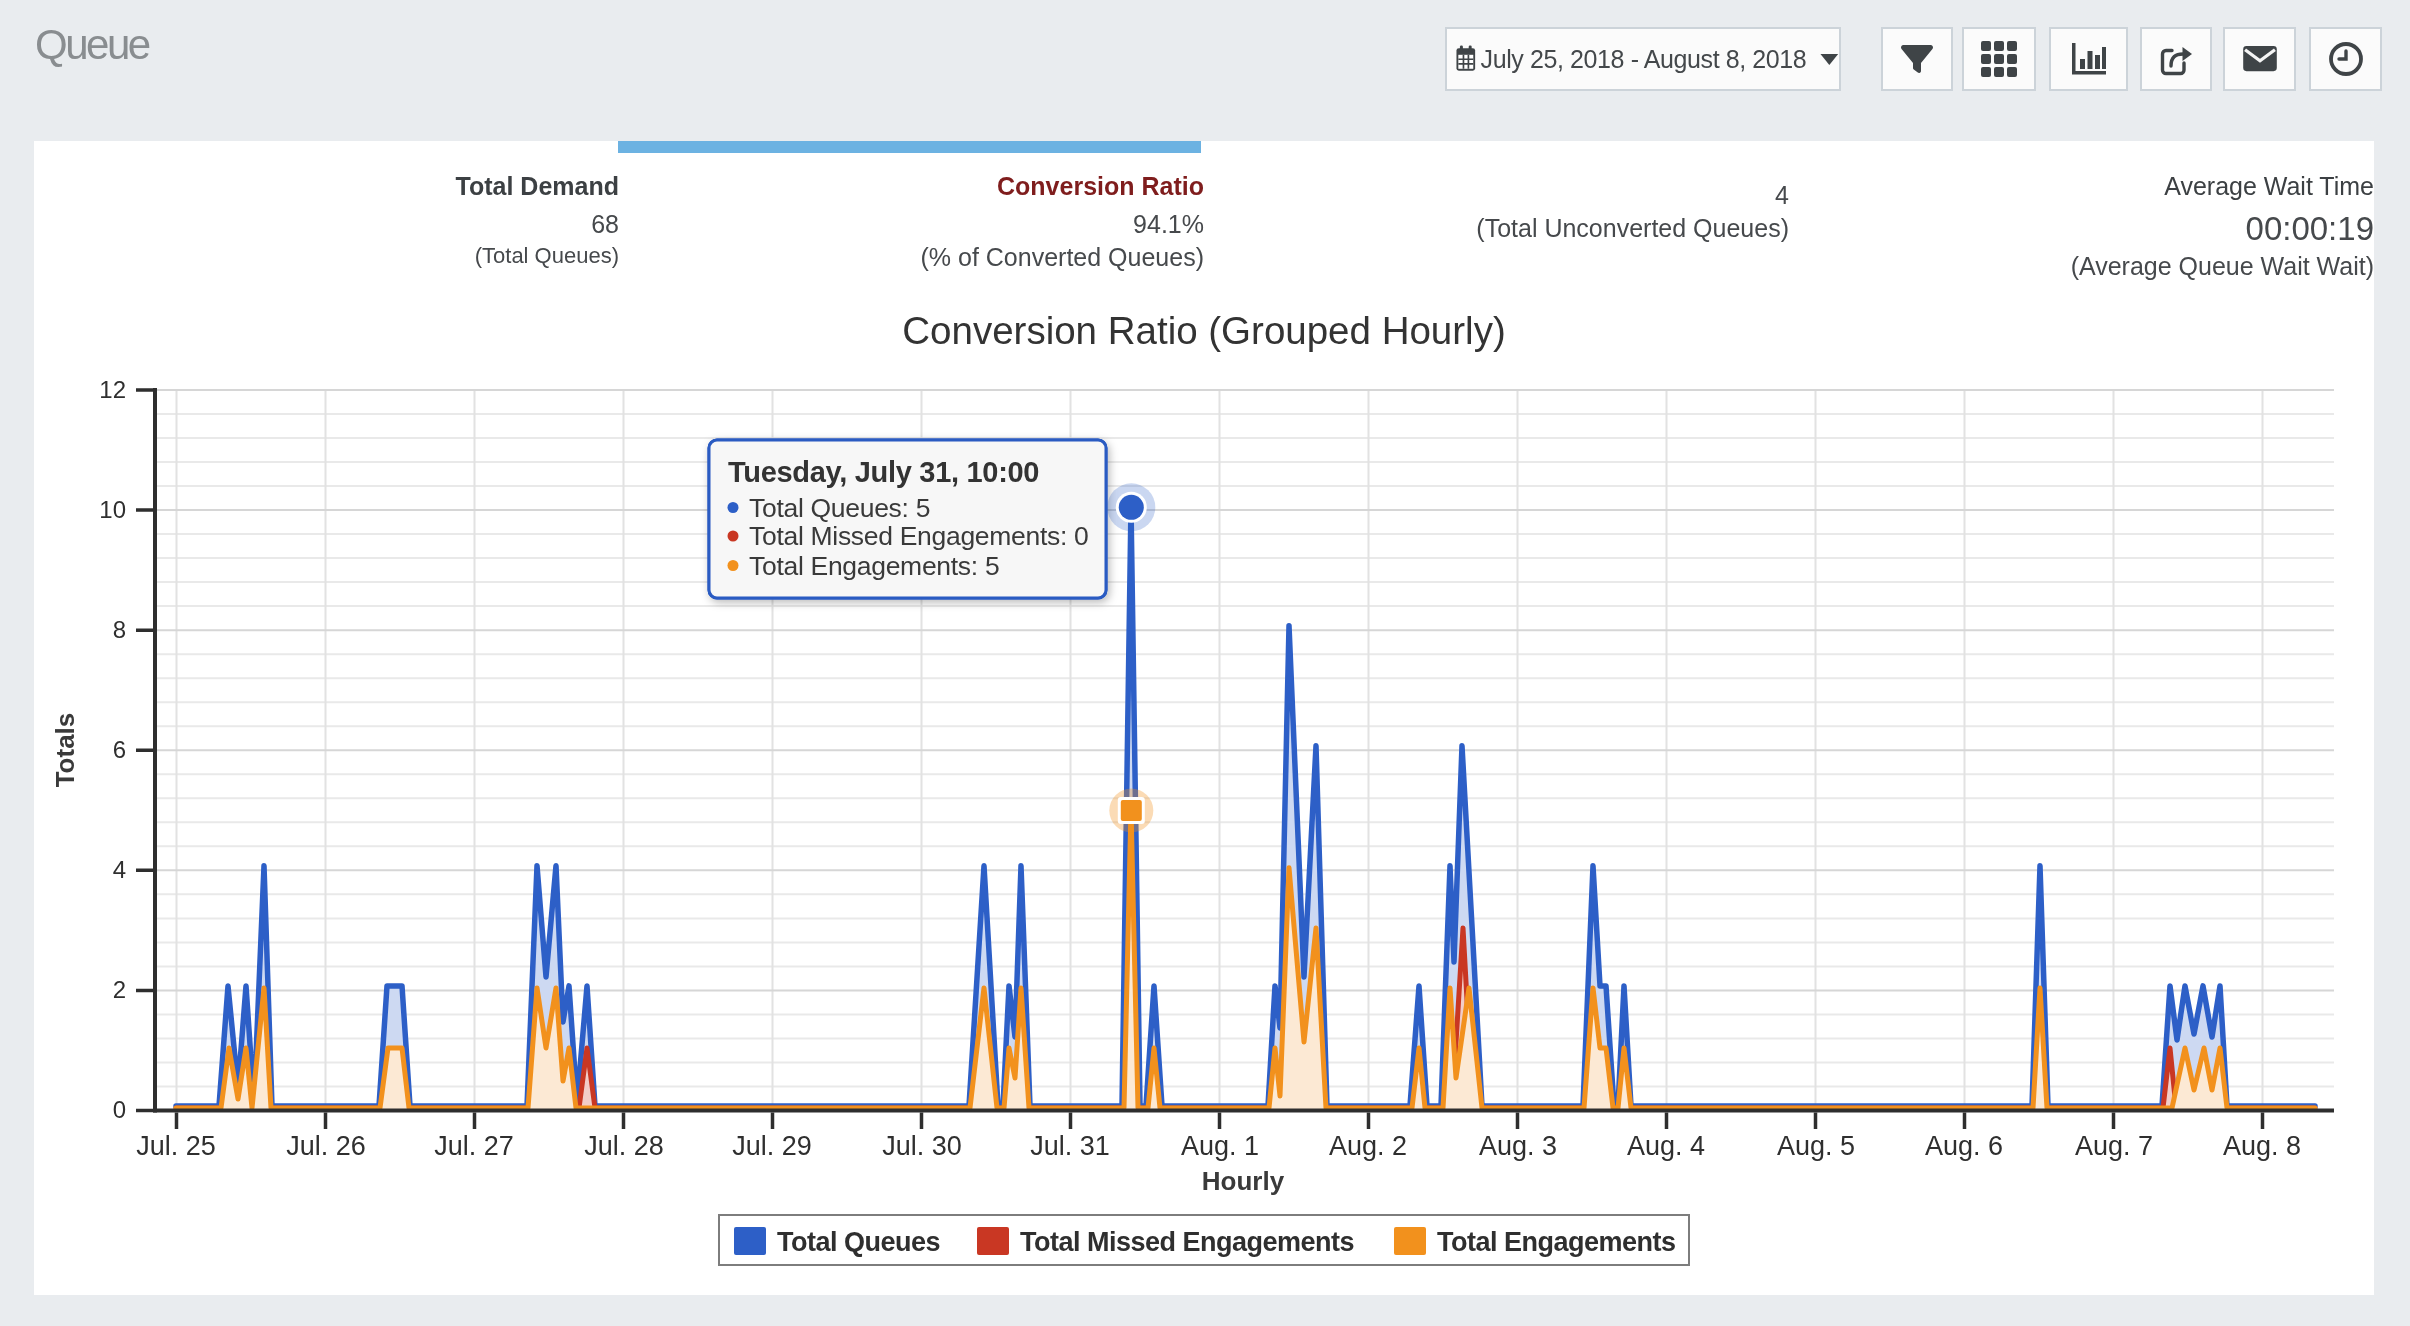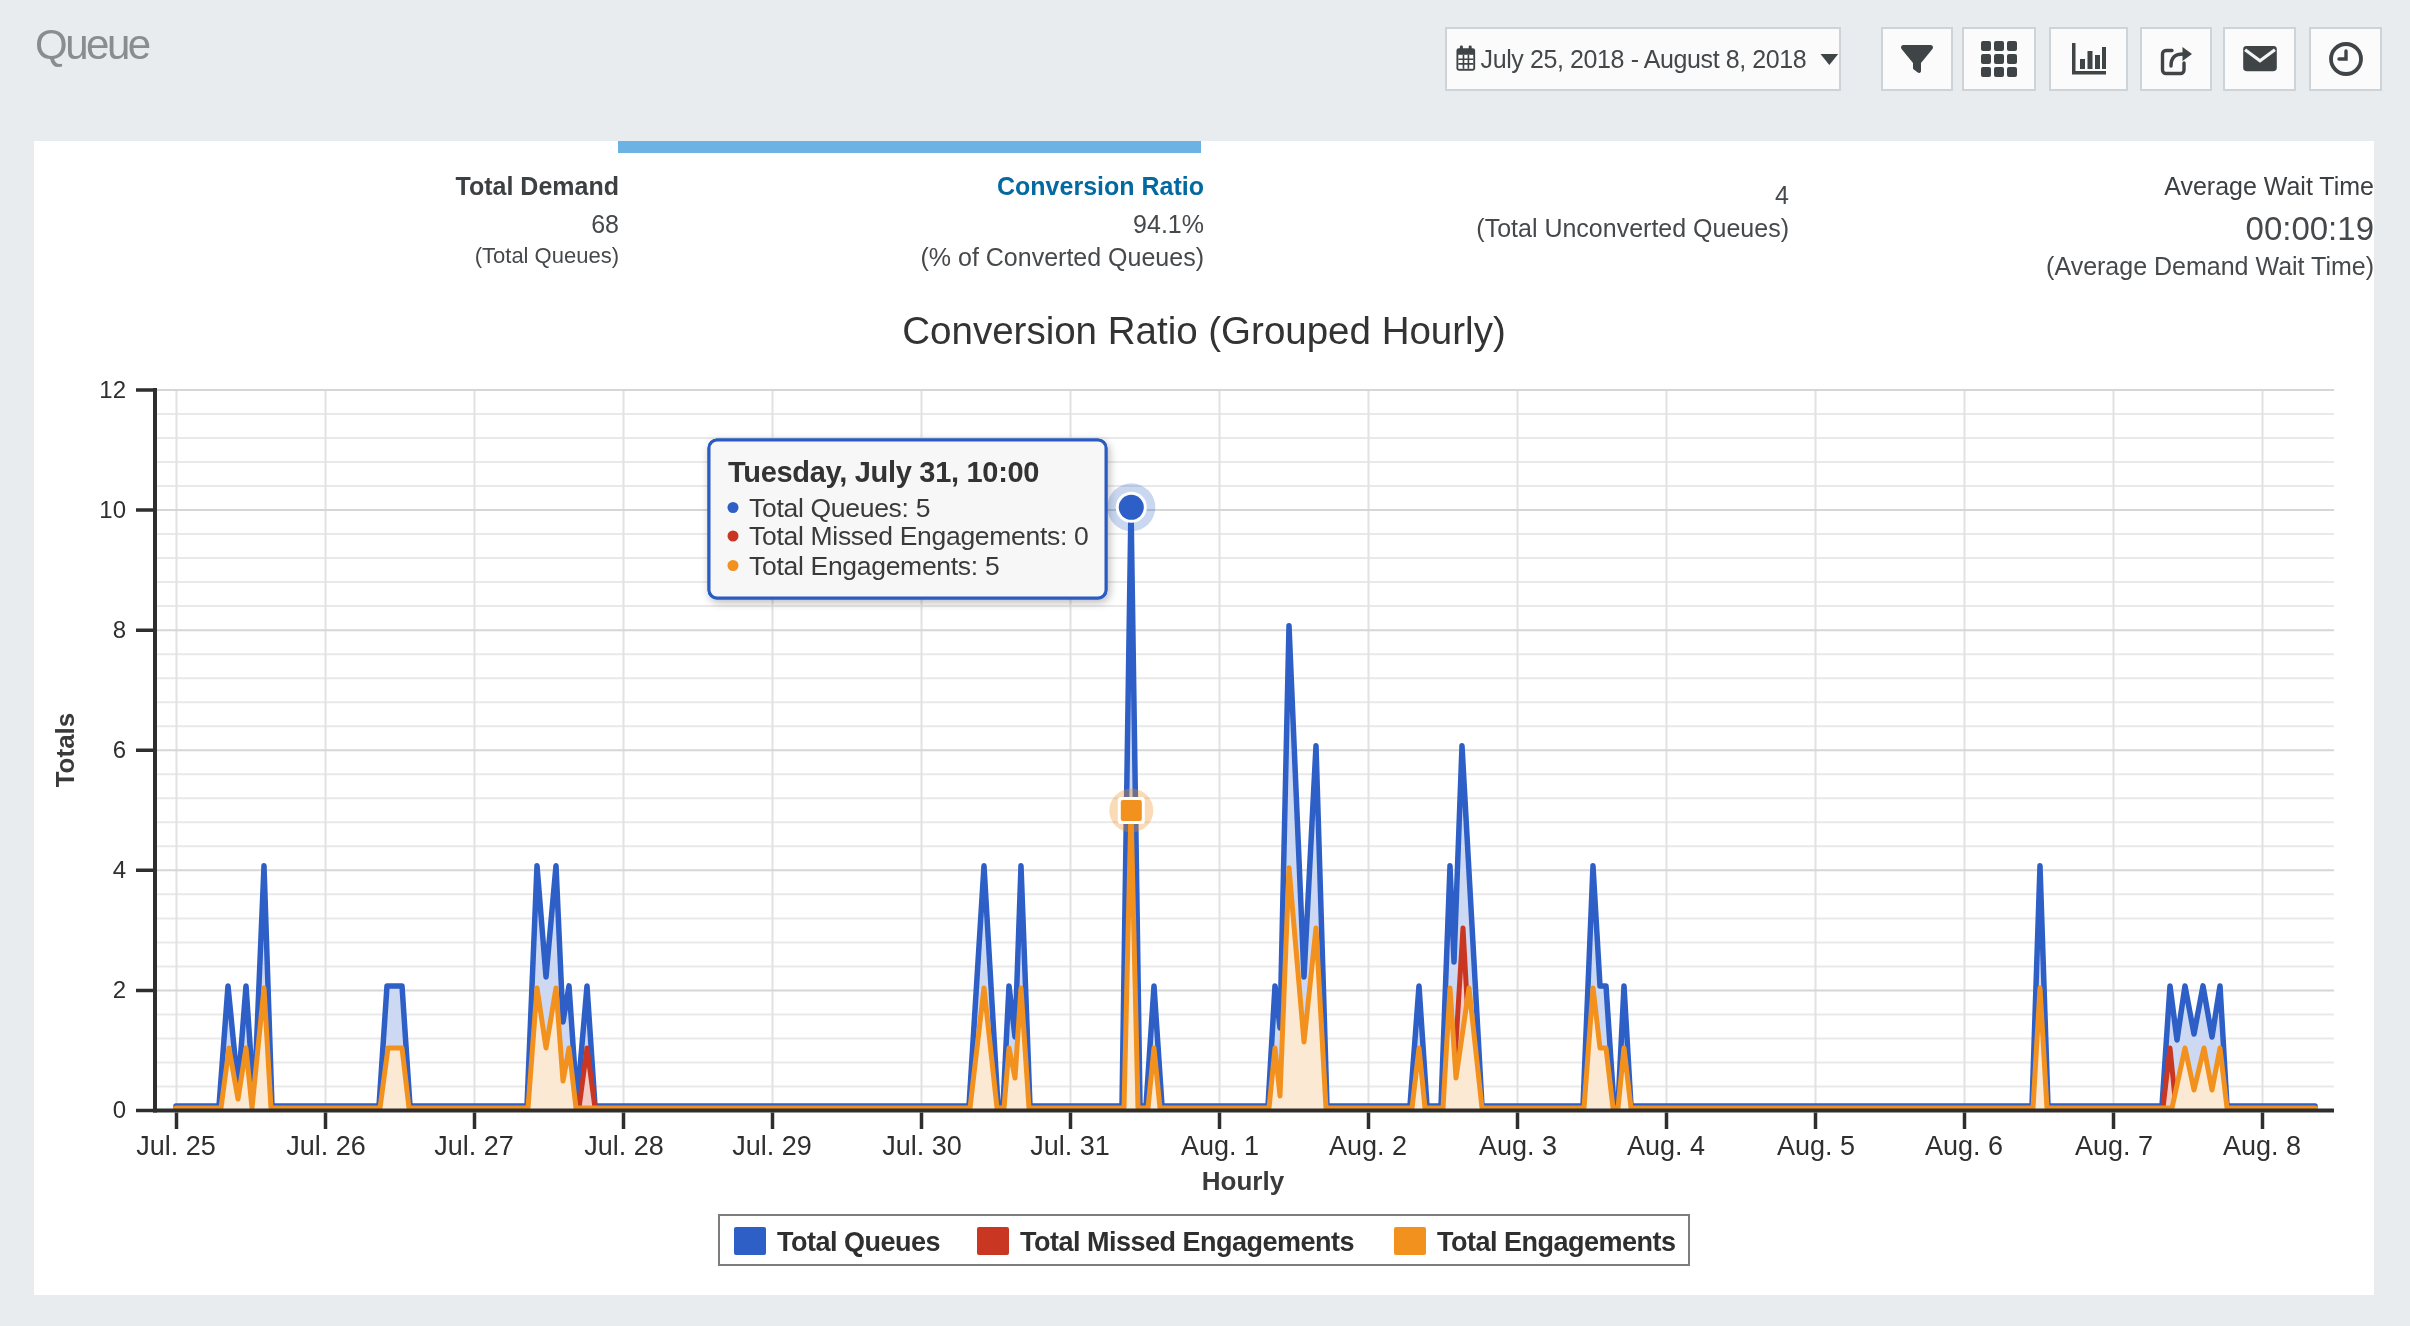--- a/index.html
+++ b/index.html
@@ -75,32 +75,32 @@
 
   <div class="abs" style="left:618px;top:141px;width:583px;height:12px;background:#6cb2e2"></div>
 
   <div class="abs" style="left:34px;top:172px;width:2340px;display:flex;text-align:right;color:#46494c">
     <div style="width:585px">
       <div style="font-size:25px;font-weight:bold;color:#3c4043">Total Demand</div>
       <div style="font-size:25px;margin-top:9px">68</div>
       <div style="font-size:22px;margin-top:4px">(Total Queues)</div>
     </div>
     <div style="width:585px">
-      <div style="font-size:25px;font-weight:bold;color:#0369a1">Conversion Ratio</div>
+      <div style="font-size:25px;font-weight:bold;color:#7f1d1d">Conversion Ratio</div>
       <div style="font-size:25px;margin-top:9px">94.1%</div>
       <div style="font-size:25px;margin-top:4px">(% of Converted Queues)</div>
     </div>
     <div style="width:585px">
       <div style="font-size:25px;margin-top:9px">4</div>
       <div style="font-size:25px;margin-top:4px">(Total Unconverted Queues)</div>
     </div>
     <div style="width:585px">
       <div style="font-size:25px;font-weight:normal;color:#3c4043">Average Wait Time</div>
       <div style="font-size:33px;margin-top:9px">00:00:19</div>
-      <div style="font-size:25px;margin-top:4px">(Average Demand Wait Time)</div>
+      <div style="font-size:25px;margin-top:4px">(Average Queue Wait Wait)</div>
     </div>
   </div>
 
   <svg width="2410" height="1326" viewBox="0 0 2410 1326" style="position:absolute;left:0;top:0;font-family:'Liberation Sans',sans-serif">
 <defs>
       <filter id="tsh" x="-20%" y="-20%" width="150%" height="150%">
         <feDropShadow dx="2" dy="3" stdDeviation="4" flood-color="#000000" flood-opacity="0.28"></feDropShadow>
       </filter>
     </defs>
 <path d="M155,414.0 H2334 M155,438.0 H2334 M155,462.1 H2334 M155,486.1 H2334 M155,534.1 H2334 M155,558.1 H2334 M155,582.1 H2334 M155,606.1 H2334 M155,654.2 H2334 M155,678.2 H2334 M155,702.2 H2334 M155,726.2 H2334 M155,774.3 H2334 M155,798.3 H2334 M155,822.3 H2334 M155,846.3 H2334 M155,894.3 H2334 M155,918.4 H2334 M155,942.4 H2334 M155,966.4 H2334 M155,1014.4 H2334 M155,1038.4 H2334 M155,1062.5 H2334 M155,1086.5 H2334" stroke="#e9e9e9" stroke-width="2" fill="none"></path>

